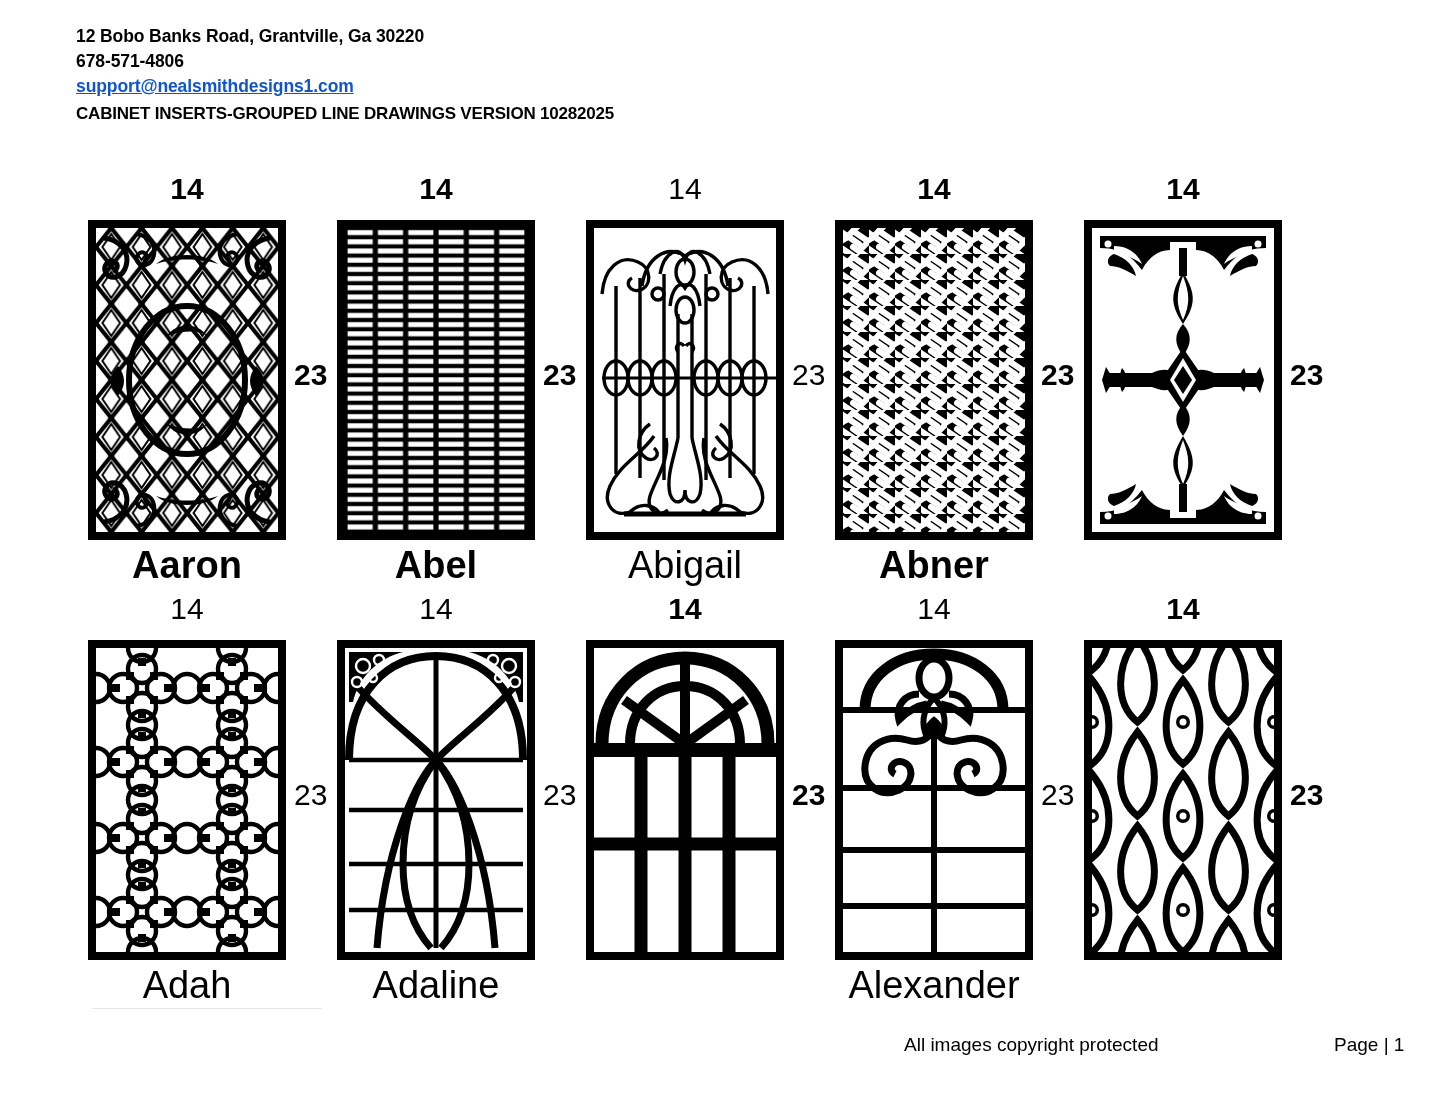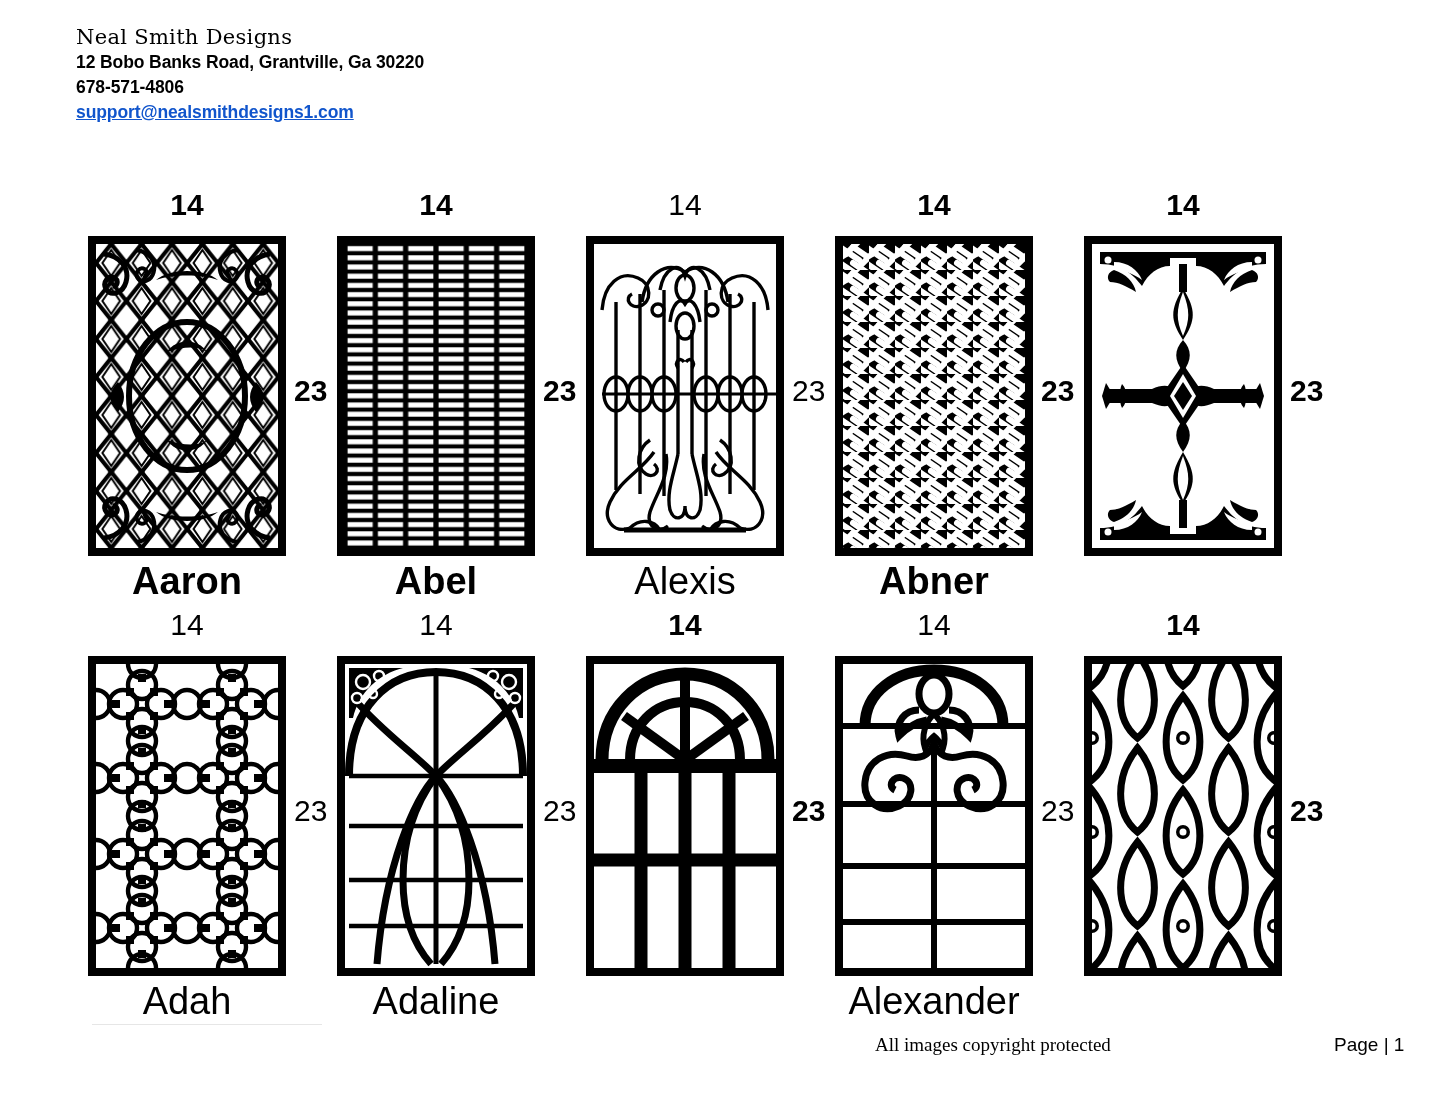--- a/index.html
+++ b/index.html
@@ -29,21 +29,21 @@
     display: inline-block; letter-spacing: -0.1px; text-align: right;
   }
   .htitle {
     font-size: 17px; font-weight: bold; line-height: 25px;
     white-space: nowrap; letter-spacing: -0.2px; margin-top: 2px;
   }
 
   
   .grid { position: absolute; left: 0; top: 172px; width: 1445px; }
   .row { position: relative; height: 420px; }
-  .cell { position: absolute; top: 16px; width: 245px; height: 420px; }
+  .cell { position: absolute; top: 0; width: 245px; height: 420px; }
 
   .dim-top {
     position: absolute; top: 0; left: 0; width: 198px;
     text-align: center; font-size: 30px; font-weight: bold;
     font-family: "Liberation Sans", sans-serif; line-height: 34px;
   }
   .dim-top.light { font-weight: 400; }
   .dim-right {
     position: absolute; font-size: 30px; font-weight: bold;
     line-height: 34px; left: 206px; top: 186px;
@@ -67,38 +67,38 @@
   .caption.bold { font-weight: bold; }
 
   .rule {
     position: absolute; left: 4px; top: 416px; width: 230px;
     height: 1px; background: #e6e6e6;
   }
 
   
   .footer { position: absolute; left: 0; top: 1032px; width: 1445px; height: 40px; }
   .footer-note {
-    position: absolute; left: 875px; top: 0;
-    font-size: 19px; line-height: 26px; white-space: nowrap; font-family: Liberation Serif, serif;
+    position: absolute; left: 904px; top: 0;
+    font-size: 19px; line-height: 26px; white-space: nowrap;
   }
   .footer-page {
     position: absolute; left: 1290px; top: 0;
     font-size: 19px; line-height: 26px; white-space: nowrap; margin-left: 44px;
   }
 </style>
 </head>
 <body>
 
 <div class="page">
 
   <div class="header">
-    <div class="brand">Neal Smith Designs</div>
     <div class="hline">12 Bobo Banks Road, Grantville, Ga 30220</div>
     <div class="hline">678-571-4806</div>
     <div><a class="hlink" href="#">support@nealsmithdesigns1.com</a></div>
+    <div class="htitle">CABINET INSERTS-GROUPED LINE DRAWINGS VERSION 10282025</div>
   </div>
 
   <div class="grid">
 
     <div class="row">
 
       <div class="cell" style="left:88px">
         <div class="dim-top">14</div>
         <div class="dim-right">23</div>
         <div class="panel">
@@ -202,21 +202,21 @@
               <path d="M122 208 C134 226 156 236 166 258 C174 276 162 290 146 284"></path>
               <path d="M72 210 C76 232 62 250 56 268 C52 282 64 290 74 282"></path>
               <path d="M110 210 C106 232 120 250 126 268 C130 282 118 290 108 282"></path>
               <path d="M84 210 C80 230 72 248 76 266 C80 278 91 276 91 262 C91 276 102 278 106 266 C110 248 102 230 98 210"></path>
               <path d="M30 286 L152 286" stroke-width="5"></path>
               <path d="M36 284 C46 274 60 276 66 286"></path>
               <path d="M146 284 C136 274 122 276 116 286"></path>
             </g>
           </svg>
         </div>
-        <div class="caption">Alexis</div>
+        <div class="caption">Abigail</div>
       </div>
 
       <div class="cell" style="left:835px">
         <div class="dim-top">14</div>
         <div class="dim-right">23</div>
         <div class="panel">
           <svg viewBox="0 0 182 304" preserveAspectRatio="none">
             <defs>
               <pattern id="abnWeave" width="26" height="26" patternUnits="userSpaceOnUse">
                 <rect width="26" height="26" fill="#000"></rect>

